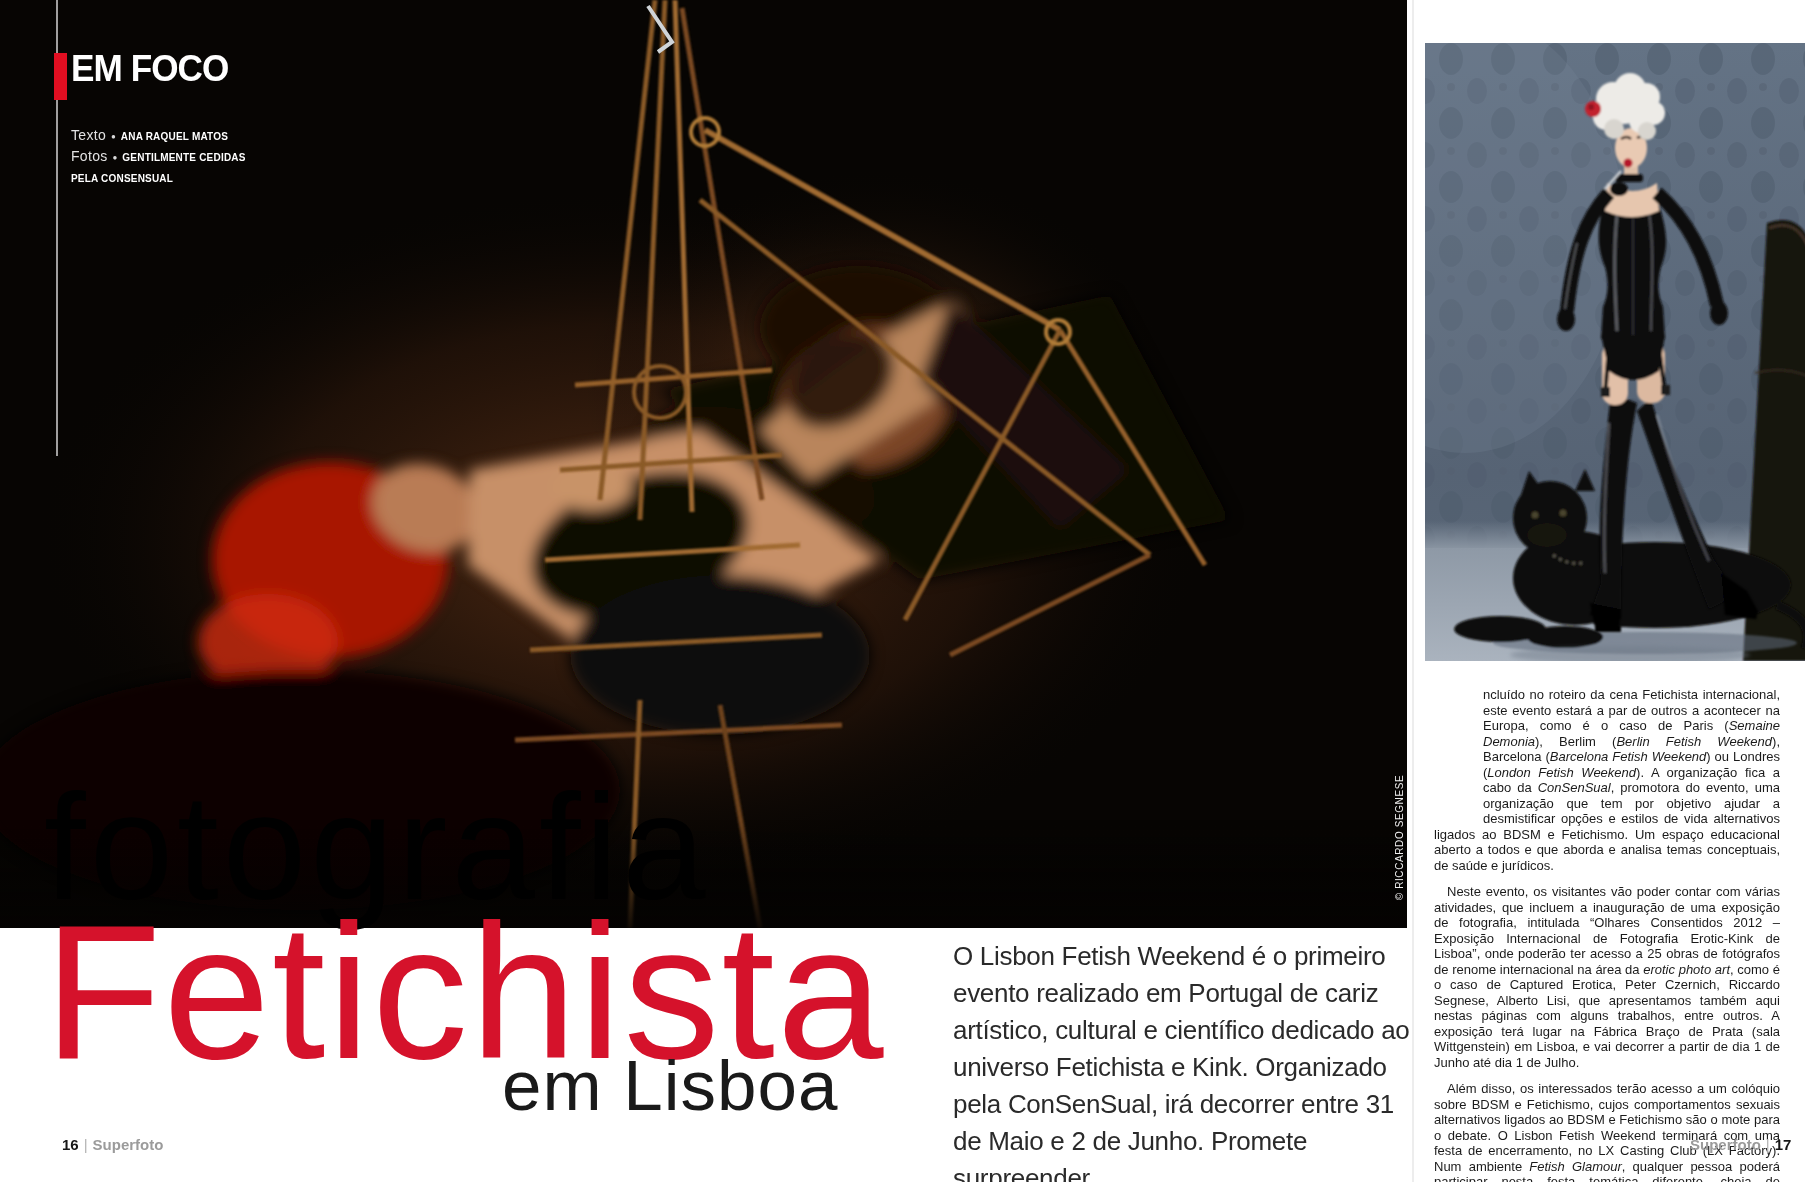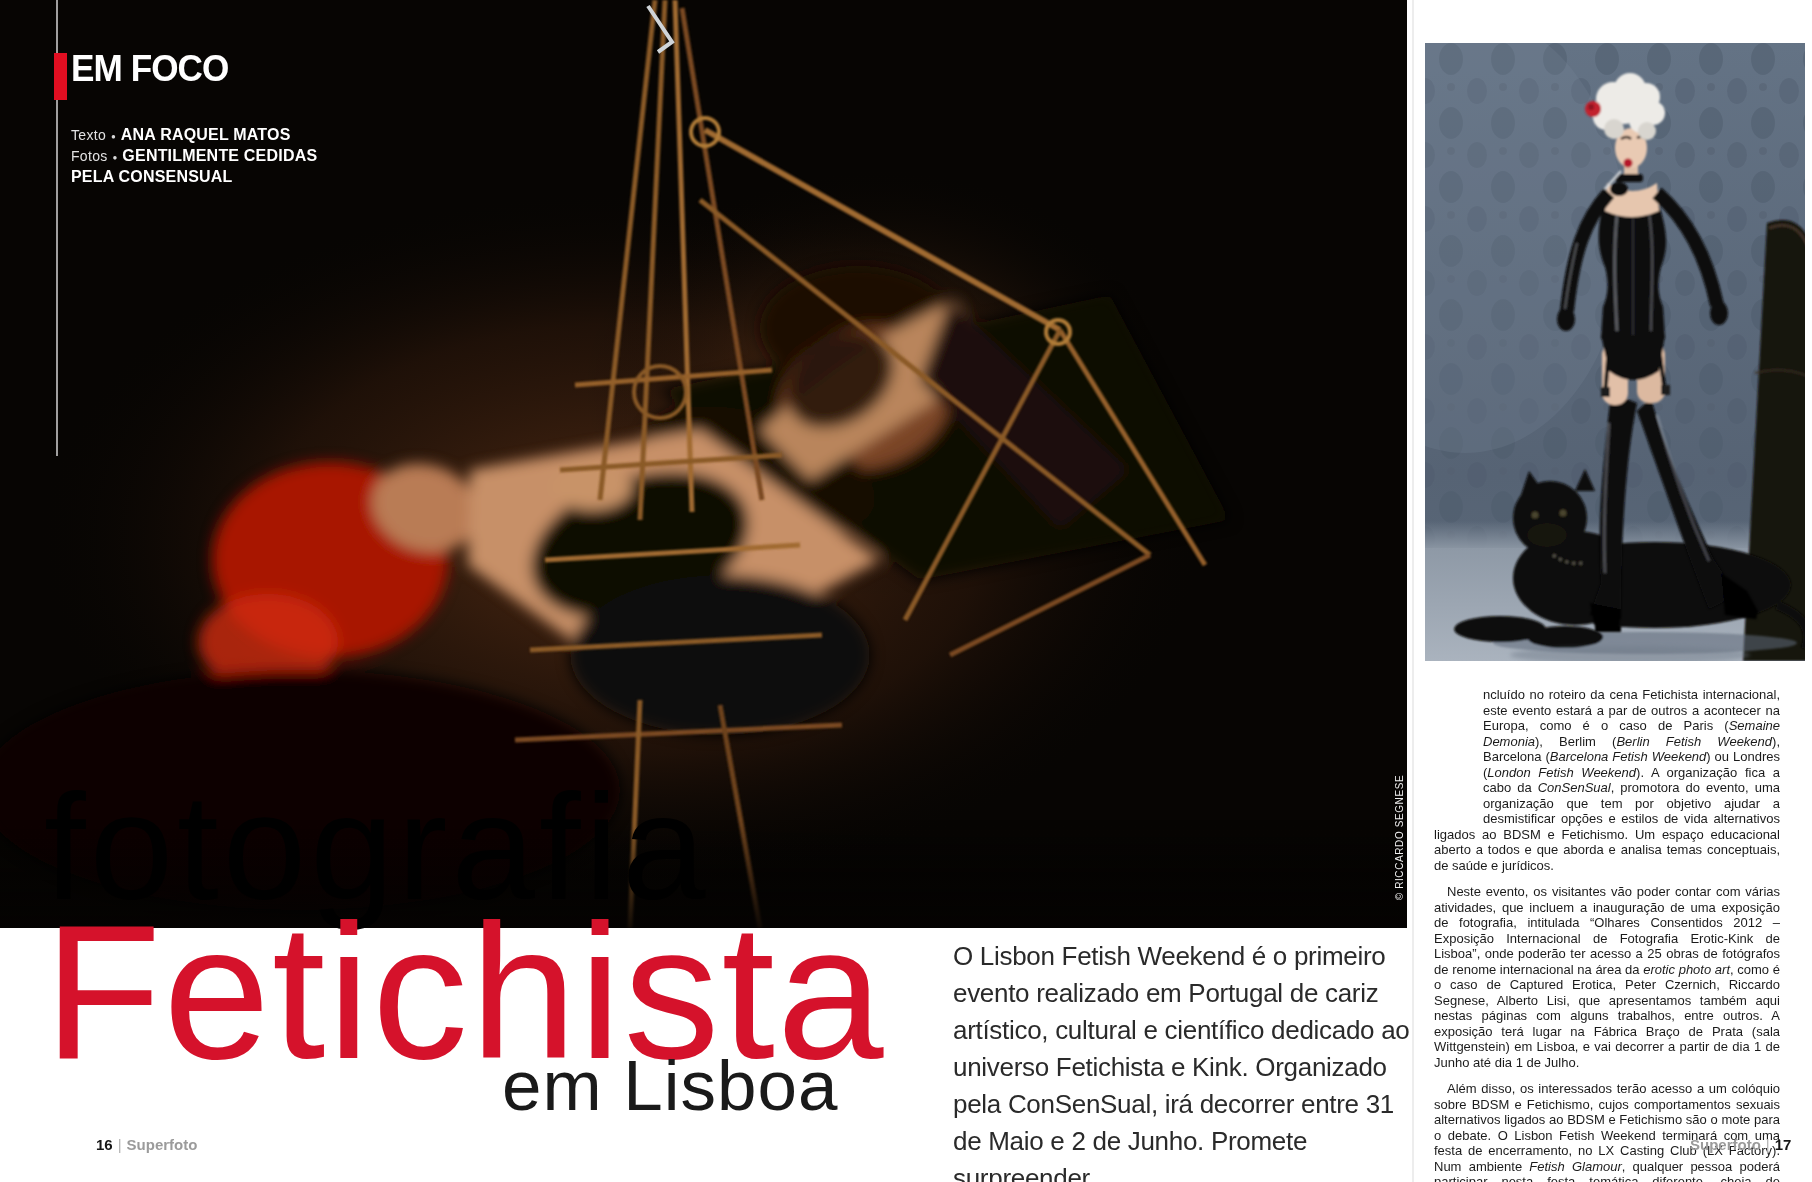--- a/index.html
+++ b/index.html
@@ -13,42 +13,42 @@
   .header-rule{position:absolute;left:56px;top:0;width:2px;height:456px;background:rgba(255,255,255,.62);}
   .kicker-bar{position:absolute;left:54px;top:53px;width:13px;height:47px;background:var(--block-red,#e10e21);}
   .kicker{
     position:absolute;left:71px;top:48px;margin:0;color:#fff;font-size:37px;font-weight:800;
     letter-spacing:-1px;transform:scaleX(.95);transform-origin:left top;white-space:nowrap;
   }
   .credits{position:absolute;left:71px;top:126px;color:#fff;}
   .credits .cr-line{white-space:nowrap;margin-bottom:3px;}
   .cr-label{font-size:14px;color:#e3e3e3;letter-spacing:.3px;}
   .cr-bullet{font-size:8px;color:#d9d9d9;margin:0 5px;vertical-align:1px;}
-  .cr-name{font-size:16px;font-weight:bold;letter-spacing:.2px;}
+  .cr-name{font-size:10px;font-weight:bold;letter-spacing:.2px;}
   .vcredit{position:absolute;font-size:10px;letter-spacing:.6px;color:#f0f0f0;white-space:nowrap;text-align:center;}
   .vcredit-left{left:1324px;top:832px;width:150px;transform:rotate(-90deg);}
   .t-fotografia{
     position:absolute;left:44px;top:772px;font-size:150px;font-weight:100;line-height:1;
     letter-spacing:4px;color:#000000;white-space:nowrap;
   }
   .t-fetichista{
     position:absolute;left:44px;top:896px;font-size:192px;font-weight:100;line-height:1;
     letter-spacing:2px;color:var(--accent-red,#d5122b);white-space:nowrap;
   }
   .t-emlisboa{
     position:absolute;left:502px;top:1050px;font-size:71px;font-weight:100;line-height:1;
     letter-spacing:1px;color:#1a1a1a;white-space:nowrap;
   }
   .intro{
     position:absolute;left:953px;top:938px;width:462px;margin:0;
     font-size:26px;line-height:37px;font-weight:300;color:#2a2a2a;letter-spacing:-.3px;
   }
   .intro .it{}
   .folio{position:absolute;top:1136px;font-size:15px;white-space:nowrap;}
-  .folio-left{left:62px;margin-left:34px;}
+  .folio-left{left:62px;}
   .folio-right{left:1690px;}
   .folio-num{font-weight:bold;color:#161616;}
   .folio-sep{color:#b3b3b3;font-weight:300;margin:0 5px;}
   .folio-mag{font-weight:bold;color:var(--folio-gray,#9b9b9b);}
   
   .photo-right{position:absolute;left:1425px;top:43px;width:387px;height:618px;overflow:hidden;background:var(--wallpaper,#5d6b7d);}
   .photo-right svg{display:block;width:100%;height:100%;}
   .seam{position:absolute;left:1412px;top:0;width:2px;height:1182px;background:rgba(0,0,0,.07);}
   .article{
     position:absolute;left:1423px;top:676px;width:368px;

